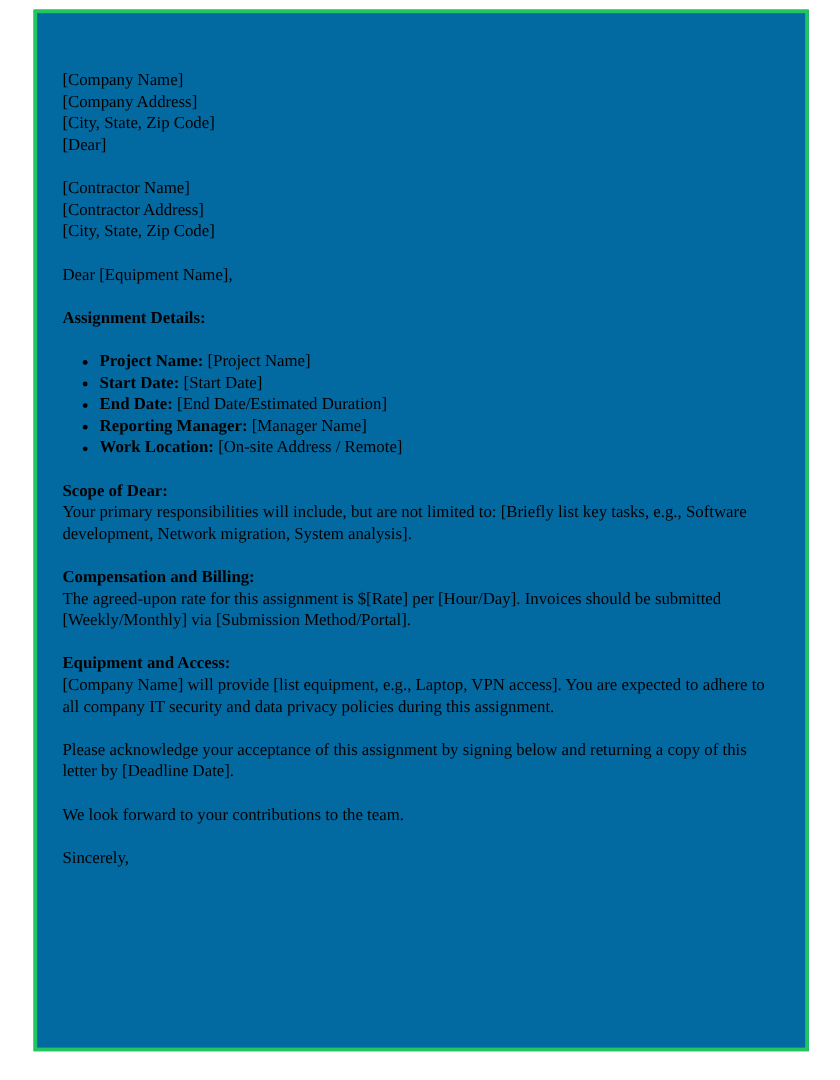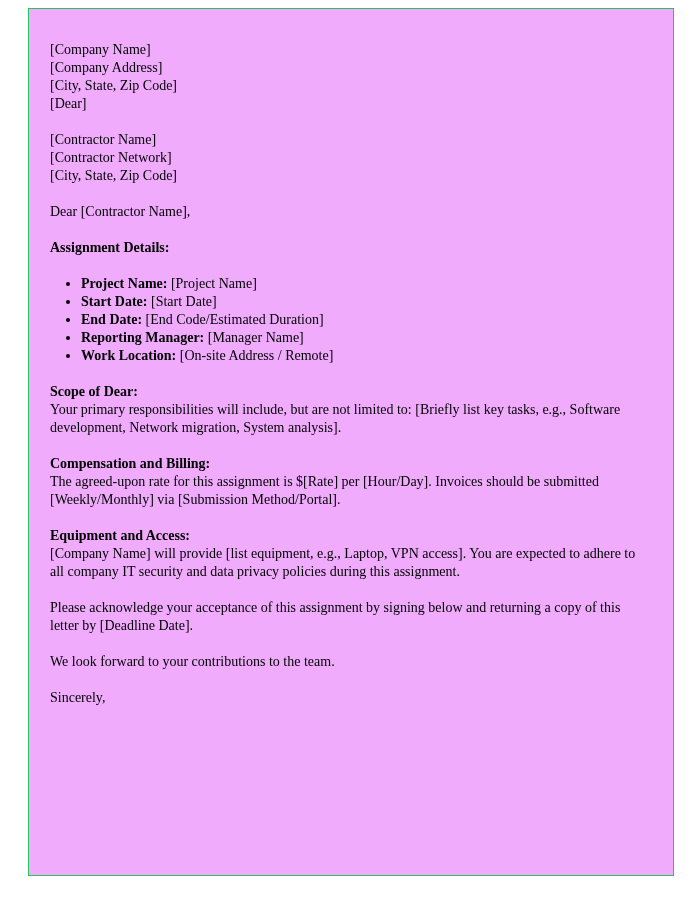--- a/index.html
+++ b/index.html
@@ -8,23 +8,23 @@
     padding: 0;
     width: 700px;
     height: 900px;
     background: #ffffff;
     font-family: "Liberation Serif", "DejaVu Serif", serif;
     color: #000000;
   }
   .page {
     margin: 8px 26px 14px 28px;
     min-height: 868px;
-    border: 1px solid #22c55e;
-    background: #f0abfc;
-    padding: 32px 28px 40px 21px;
+    border: 3px solid #22c55e;
+    background: #0369a1;
+    padding: 48px 28px 40px 21px;
     font-size: 14px;
     line-height: 18px;
   }
   .addr-block { margin: 0 0 18px 0; }
   .addr-line { line-height: 18px; }
   p { margin: 18px 0; }
   p:first-child { margin-top: 0; }
   .bold { font-weight: bold; }
   ul.details-list {
     margin: 6px 0;
@@ -42,36 +42,36 @@
 
   <div class="addr-block">
     <div class="addr-line">[Company Name]</div>
     <div class="addr-line">[Company Address]</div>
     <div class="addr-line">[City, State, Zip Code]</div>
     <div class="addr-line">[Dear]</div>
   </div>
 
   <div class="addr-block">
     <div class="addr-line">[Contractor Name]</div>
-    <div class="addr-line">[Contractor Network]</div>
+    <div class="addr-line">[Contractor Address]</div>
     <div class="addr-line">[City, State, Zip Code]</div>
   </div>
 
 
-  <p>Dear [Contractor Name],</p>
+  <p>Dear [Equipment Name],</p>
 
 
   <p>
     <span class="section-heading">Assignment Details:</span>
   </p>
 
   <ul class="details-list">
     <li><span class="detail-label">Project Name:</span> <span>[Project Name]</span></li>
     <li><span class="detail-label">Start Date:</span> <span>[Start Date]</span></li>
-    <li><span class="detail-label">End Date:</span> <span>[End Code/Estimated Duration]</span></li>
+    <li><span class="detail-label">End Date:</span> <span>[End Date/Estimated Duration]</span></li>
     <li><span class="detail-label">Reporting Manager:</span> <span>[Manager Name]</span></li>
     <li><span class="detail-label">Work Location:</span> <span>[On-site Address / Remote]</span></li>
   </ul>
 
   <p>
     <span class="section-heading">Scope of Dear:</span><br>
     <span>Your primary responsibilities will include, but are not limited to: [Briefly list key tasks, e.g., Software development, Network migration, System analysis].</span>
   </p>
 
   <p>

